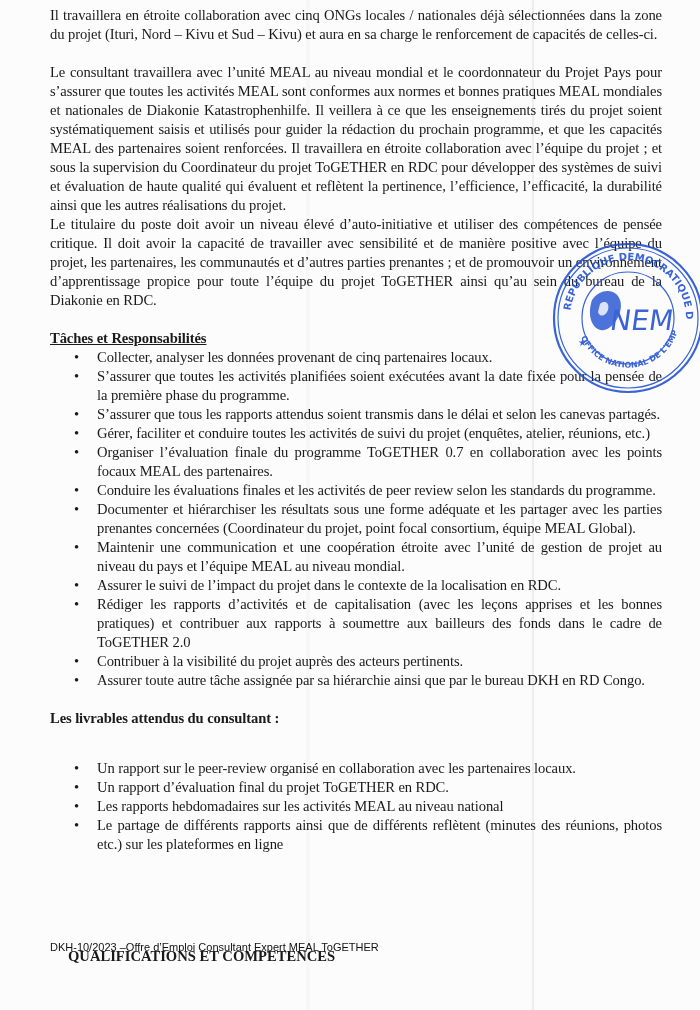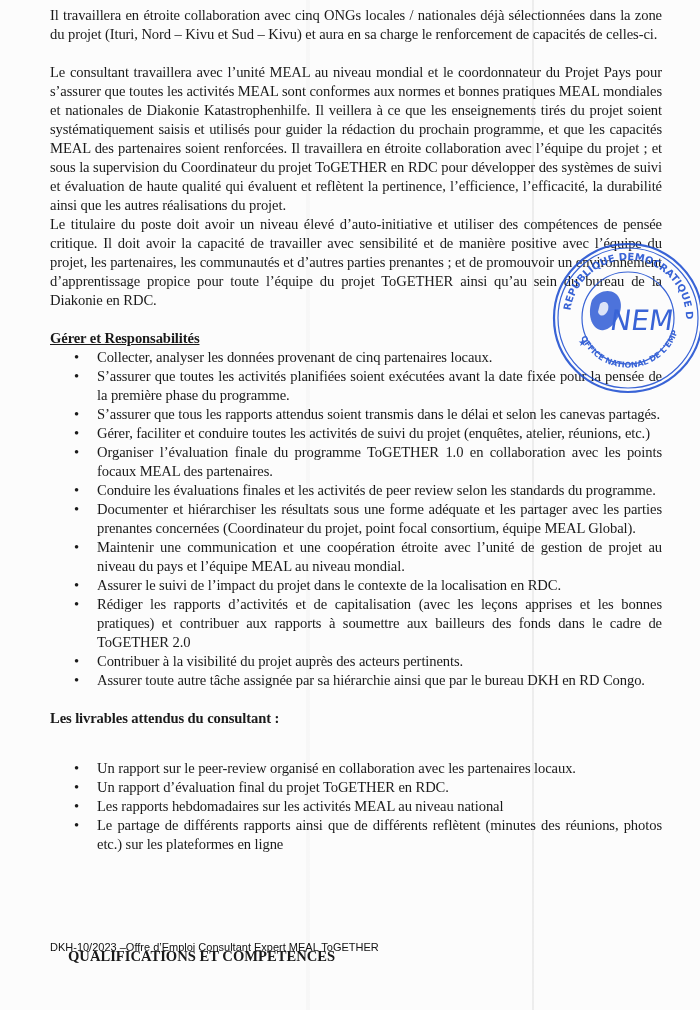--- a/index.html
+++ b/index.html
@@ -56,27 +56,27 @@
 <body>
 
 <div class="page">
   <div class="content">
     <p>Il travaillera en étroite collaboration avec cinq ONGs locales / nationales déjà sélectionnées dans la zone du projet (Ituri, Nord – Kivu et Sud – Kivu) et aura en sa charge le renforcement de capacités de celles-ci.</p>
     <div class="gap"></div>
     <p>Le consultant travaillera avec l’unité MEAL au niveau mondial et le coordonnateur du Projet Pays pour s’assurer que toutes les activités MEAL sont conformes aux normes et bonnes pratiques MEAL mondiales et nationales de Diakonie Katastrophenhilfe. Il veillera à ce que les enseignements tirés du projet soient systématiquement saisis et utilisés pour guider la rédaction du prochain programme, et que les capacités MEAL des partenaires soient renforcées. Il travaillera en étroite collaboration avec l’équipe du projet ; et sous la supervision du Coordinateur du projet ToGETHER en RDC pour développer des systèmes de suivi et évaluation de haute qualité qui évaluent et reflètent la pertinence, l’efficience, l’efficacité, la durabilité ainsi que les autres réalisations du projet.</p>
     <p>Le titulaire du poste doit avoir un niveau élevé d’auto-initiative et utiliser des compétences de pensée critique. Il doit avoir la capacité de travailler avec sensibilité et de manière positive avec l’équipe du projet, les partenaires, les communautés et d’autres parties prenantes ; et de promouvoir un environnement d’apprentissage propice pour toute l’équipe du projet ToGETHER ainsi qu’au sein du bureau de la Diakonie en RDC.</p>
     <div class="gap"></div>
 
-    <p class="heading underline">Gérer et Responsabilités</p>
+    <p class="heading underline">Tâches et Responsabilités</p>
     <ul class="bullets">
       <li>Collecter, analyser les données provenant de cinq partenaires locaux.</li>
       <li>S’assurer que toutes les activités planifiées soient exécutées avant la date fixée pour la pensée de la première phase du programme.</li>
       <li>S’assurer que tous les rapports attendus soient transmis dans le délai et selon les canevas partagés.</li>
       <li>Gérer, faciliter et conduire toutes les activités de suivi du projet (enquêtes, atelier, réunions, etc.)</li>
-      <li>Organiser l’évaluation finale du programme ToGETHER 1.0 en collaboration avec les points focaux MEAL des partenaires.</li>
+      <li>Organiser l’évaluation finale du programme ToGETHER 0.7 en collaboration avec les points focaux MEAL des partenaires.</li>
       <li>Conduire les évaluations finales et les activités de peer review selon les standards du programme.</li>
       <li>Documenter et hiérarchiser les résultats sous une forme adéquate et les partager avec les parties prenantes concernées (Coordinateur du projet, point focal consortium, équipe MEAL Global).</li>
       <li>Maintenir une communication et une coopération étroite avec l’unité de gestion de projet au niveau du pays et l’équipe MEAL au niveau mondial.</li>
       <li>Assurer le suivi de l’impact du projet dans le contexte de la localisation en RDC.</li>
       <li> Rédiger les rapports d’activités et de capitalisation (avec les leçons apprises et les bonnes pratiques) et contribuer aux rapports à soumettre aux bailleurs des fonds dans le cadre de ToGETHER 2.0</li>
       <li>Contribuer à la visibilité du projet auprès des acteurs pertinents.</li>
       <li>Assurer toute autre tâche assignée par sa hiérarchie ainsi que par le bureau DKH en RD Congo.</li>
     </ul>
     <div class="gap"></div>
 

